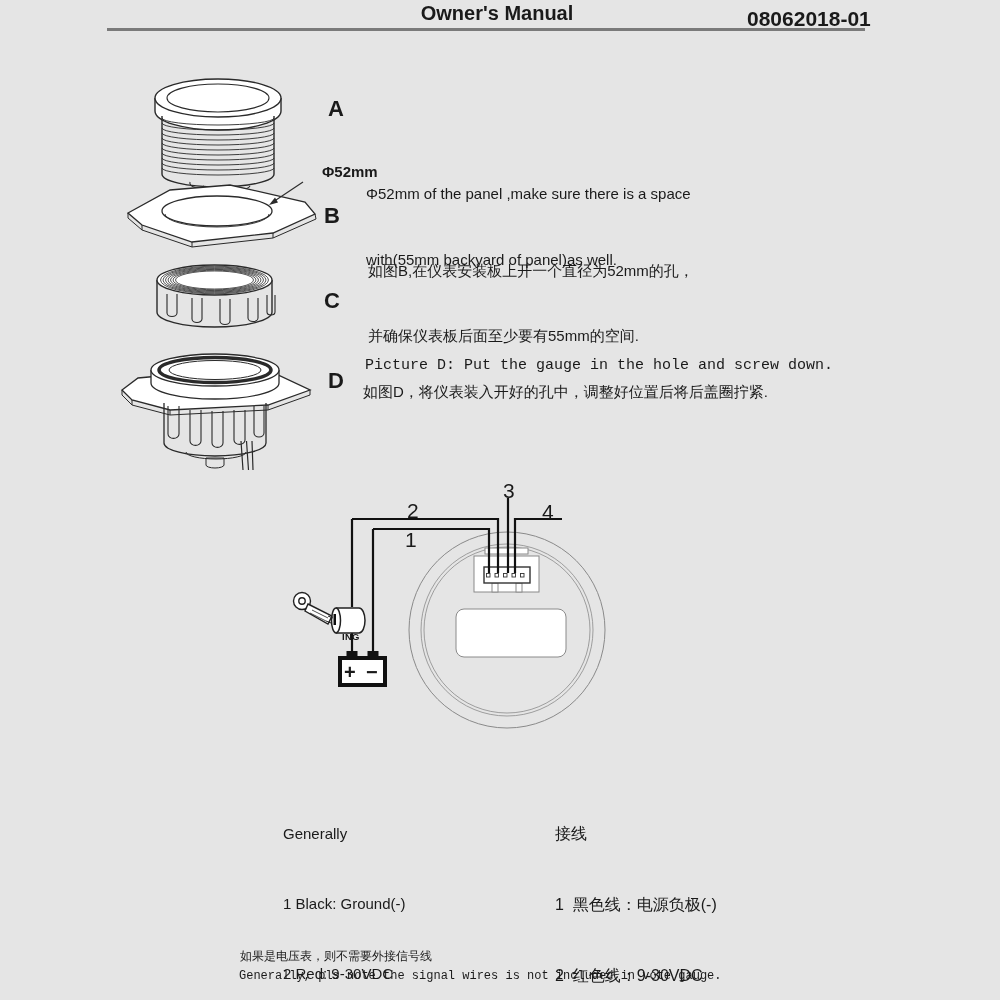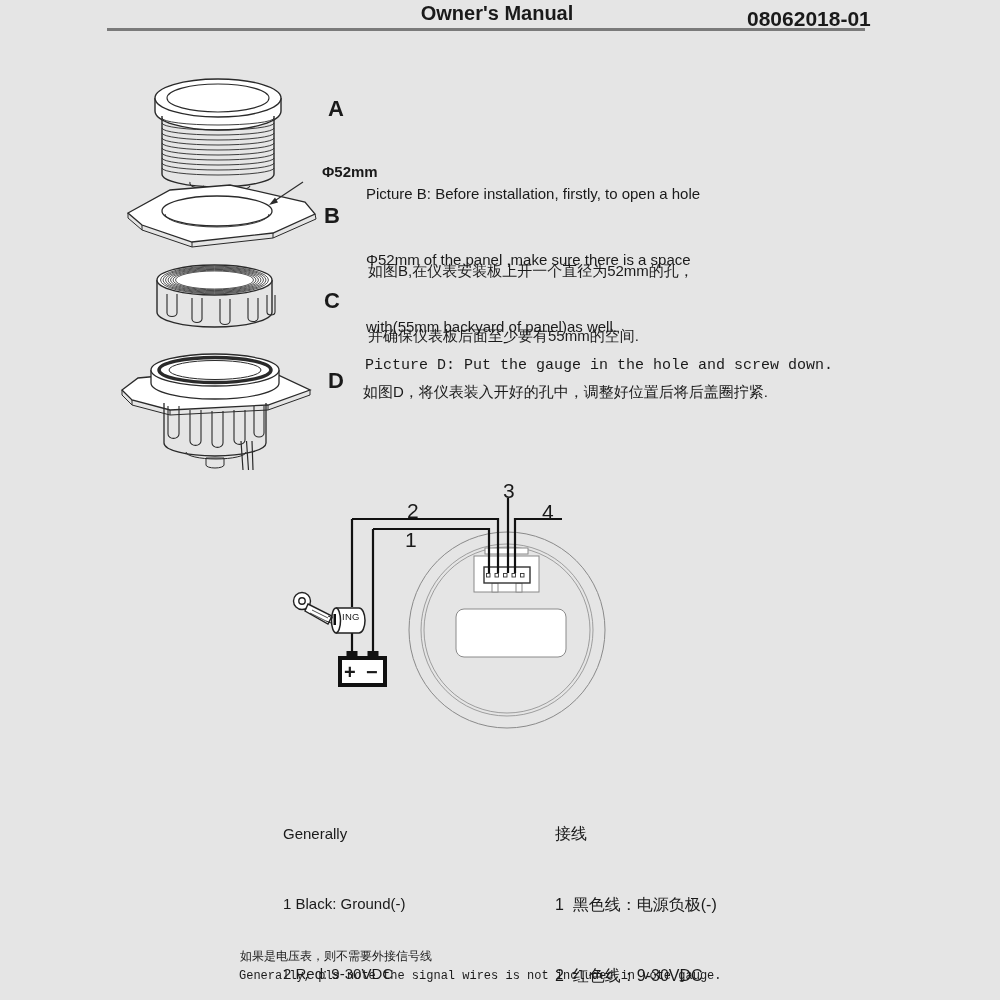--- a/index.html
+++ b/index.html
@@ -7,21 +7,21 @@
         font-family:"Liberation Sans", sans-serif;color:#1a1a1a;overflow:hidden;padding-left:38px;}
   .abs{position:absolute;}
   .title{font-size:20px;font-weight:bold;white-space:nowrap;}
   .docnum{font-size:21px;font-weight:600;white-space:nowrap;}
   .rule{background:#7a7a7a;height:2.5px;}
   .part-label{font-size:22px;font-weight:bold;}
   .dim-label{font-size:15px;font-weight:600;}
   .para-en{font-size:15px;line-height:22.3px;white-space:pre;}
   .para-zh{font-size:15px;line-height:21.5px;white-space:pre;}
   .wire-num{font-size:21px;font-weight:400;}
-  .ing{font-size:9.5px;font-weight:normal;letter-spacing:.3px;}
+  .ing{font-size:9.5px;font-weight:bold;letter-spacing:.3px;margin-top:20px;}
   .batt-sign{font-size:20px;font-weight:bold;}
   .conn-en{font-size:15px;line-height:23.2px;white-space:pre;}
   .conn-zh{font-size:16px;line-height:23.6px;white-space:pre;}
   .foot{font-size:12px;line-height:20px;white-space:pre;}
   svg{display:block;}
 </style>
 </head>
 <body>
 
 <div class="page">
@@ -84,21 +84,20 @@
       <path stroke-width="1.2" d="M133,93 l2,29 M138.5,93 l2,29 M144,93 l1,29"></path>
       <path d="M43,22 v13 a64,16 0 0 0 128,0 v-13" fill="#fff"></path>
       <ellipse cx="107" cy="22" rx="64" ry="16" fill="#fff"></ellipse>
       <ellipse cx="107" cy="22" rx="56" ry="12.5" stroke-width="3.5"></ellipse>
       <ellipse cx="107" cy="22" rx="46" ry="9.5" stroke-width="1"></ellipse>
     </g>
   </svg>
   <div class="abs part-label" style="left:328px;top:368px;">D</div>
 
   <div class="abs para-en" style="left:366px;top:138px;">
-    <div>Picture B: Before installation, firstly, to open a hole</div>
     <div>Φ52mm of the panel ,make sure there is a space</div>
     <div>with(55mm backyard of panel)as well.</div>
   </div>
   <div class="abs para-zh" style="left:368px;top:217px;">
     <div>如图B,在仪表安装板上开一个直径为52mm的孔，</div>
     <div>并确保仪表板后面至少要有55mm的空间.</div>
   </div>
   <div class="abs para-en" style="left:365px;top:355px;font-family:Liberation Mono, monospace;">Picture D: Put the gauge in the hole and screw down.</div>
   <div class="abs para-zh" style="left:363px;top:381px;">如图D，将仪表装入开好的孔中，调整好位置后将后盖圈拧紧.</div>
 

